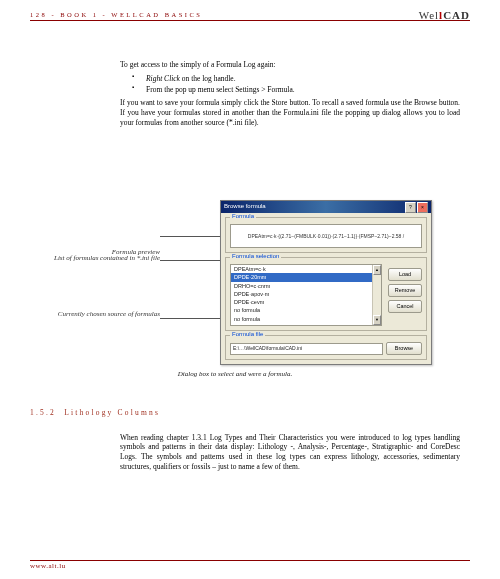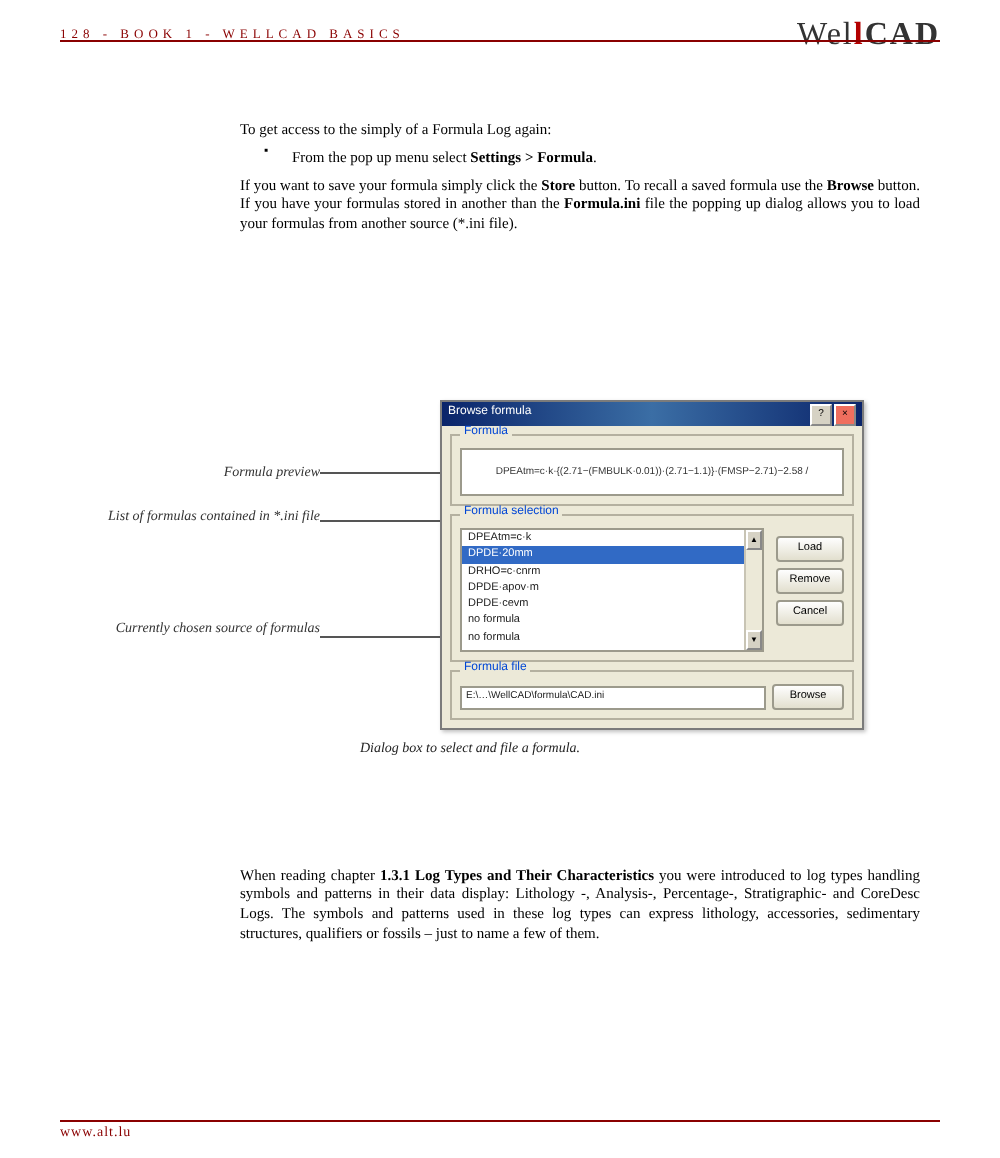--- a/index.html
+++ b/index.html
@@ -34,21 +34,21 @@
     display: flex;
     justify-content: space-between;
     align-items: center;
   }
   .hdr-left {
     color: #8a0000;
     letter-spacing: 2.5px;
     font-size: 6.5px;
   }
   .hdr-right {
-    font-size: 16px;
+    font-size: 11px;
     color: #333;
     letter-spacing: 1px;
   }
   .hdr-right .bar {
     color: var(--brand-red);
     font-weight: bold;
     padding: 0 0px;
   }
   .hdr-right .cad {
     font-weight: bold;
@@ -82,21 +82,21 @@
     margin-bottom: 1px;
   }
   ul.bullets li::before {
     content: "▪";
     position: absolute;
     left: -4px;
     top: -1px;
     font-size: 6px;
   }
   .i { font-style: italic; }
-  .b { font-weight: bold; }
+  .b { font-weight: normal; }
 
   
   .figure {
     position: absolute;
     top: 200px;
     left: 30px;
     right: 30px;
     height: 210px;
   }
   .annots {
@@ -263,31 +263,32 @@
     <span class="hdr-left">128 - BOOK 1 - WELLCAD BASICS</span>
     <span class="hdr-right">
       <span>Wel</span><span class="bar">l</span><span class="cad">CAD</span>
     </span>
   </div>
   <div class="hdr-rule"></div>
 
   <div class="body">
     <p>To get access to the simply of a Formula Log again:</p>
     <ul class="bullets">
+      <li><span class="i">Right Click</span><span> on the log handle.</span></li>
       <li><span>From the pop up menu select </span><span class="b">Settings &gt; Formula</span><span>.</span></li>
     </ul>
     <p>
       <span>If you want to save your formula simply click the </span><span class="b">Store</span><span> button. To recall a saved formula use the </span><span class="b">Browse</span><span> button. If you have your formulas stored in another than the </span><span class="b">Formula.ini</span><span> file the popping up dialog allows you to load your formulas from another source (*.ini file).</span>
     </p>
   </div>
 
   <div class="figure">
 
     <div class="annots">
-      <div style="top:32px;">Formula preview</div>
+      <div style="top:48px;">Formula preview</div>
       <div class="line" style="top:36px; width:70px;"></div>
       <div style="top:54px;">List of formulas contained in *.ini file</div>
       <div class="line" style="top:60px; width:70px;"></div>
       <div style="top:110px;">Currently chosen source of formulas</div>
       <div class="line" style="top:118px; width:70px;"></div>
     </div>
 
     <div class="dialog">
       <div class="titlebar">
         <span>Browse formula</span>
@@ -326,23 +327,26 @@
 
       <div class="group">
         <span class="group-title">Formula file</span>
         <div class="path-row">
           <div class="path-field">E:\…\WellCAD\formula\CAD.ini</div>
           <div class="path-btn">Browse</div>
         </div>
       </div>
     </div>
 
-    <div class="caption">Dialog box to select and file a formula.</div>
-  </div>
-
+    <div class="caption">Dialog box to select and were a formula.</div>
+  </div>
+
+  <div class="sect">
+    <span>1.5.2</span>&nbsp;&nbsp;<span>Lithology Columns</span>
+  </div>
 
   <div class="body2">
     <p>
       <span>When reading chapter </span><span class="b">1.3.1 Log Types and Their Characteristics</span><span> you were introduced to log types handling symbols and patterns in their data display: Lithology -, Analysis-, Percentage-, Stratigraphic- and CoreDesc Logs. The symbols and patterns used in these log types can express lithology, accessories, sedimentary structures, qualifiers or fossils – just to name a few of them.</span>
     </p>
   </div>
 
   <div class="ftr-rule"></div>
   <div class="ftr">www.alt.lu</div>
 </div>

